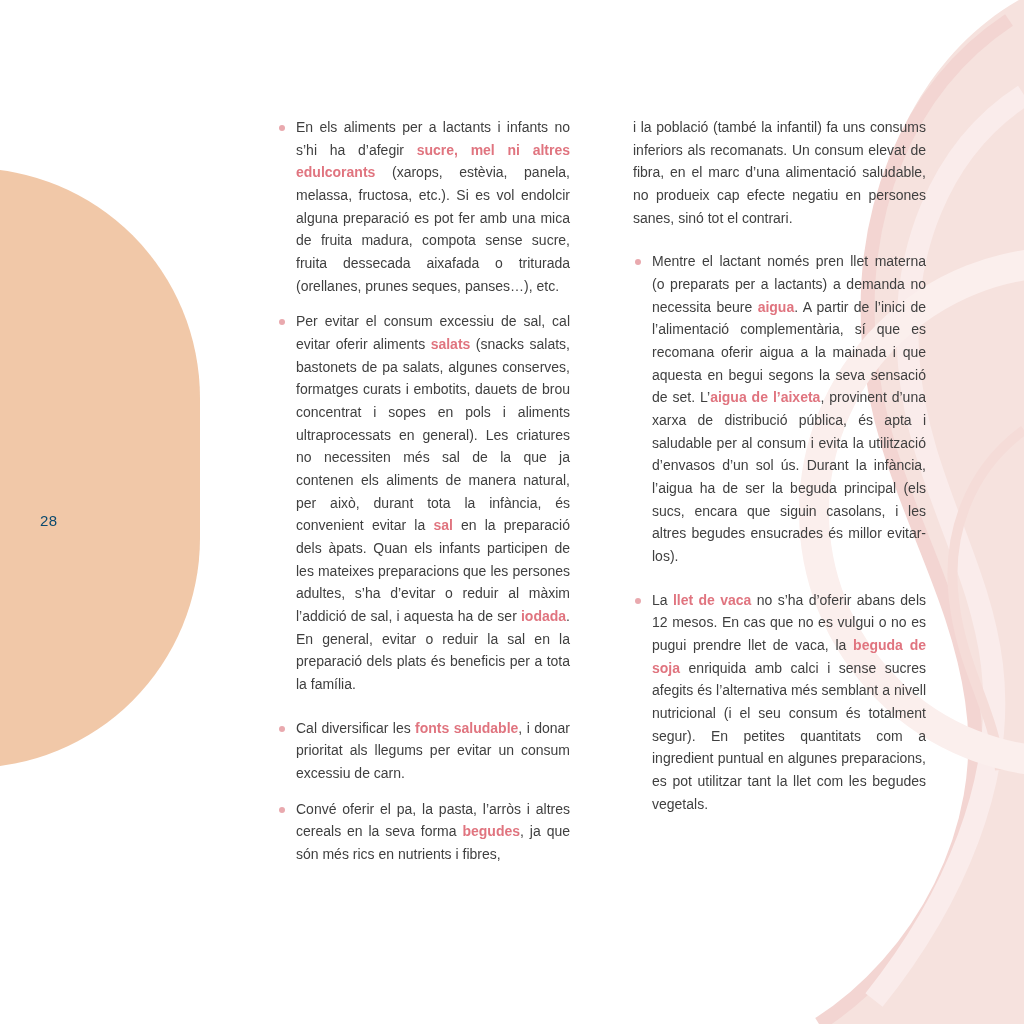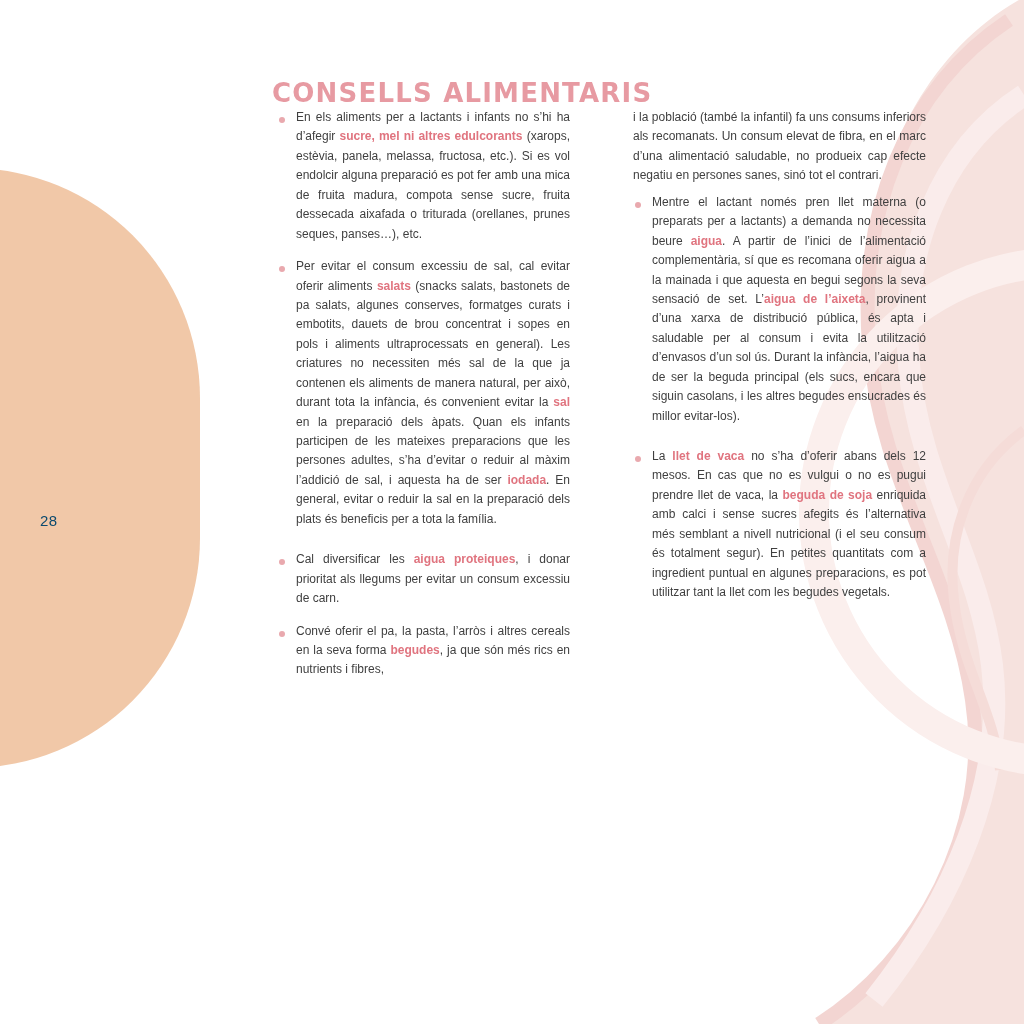--- a/index.html
+++ b/index.html
@@ -59,23 +59,23 @@
     font-size: 26px;
     font-weight: bold;
     letter-spacing: 1.2px;
     color: #e79aa2;
     font-family: "DejaVu Sans", sans-serif;
   }
 
   
   .col {
     position: absolute;
-    top: 108px;
+    top: 116px;
     width: 293px;
-    font-size: 12px;
+    font-size: 14px;
     line-height: 1.62;
     color: #3f3f3f;
     font-family: "Liberation Sans", sans-serif;
   }
   .col-left  { left: 277px; }
   .col-right { left: 633px; }
 
   .bullet-item {
     position: relative;
     padding-left: 19px;
@@ -88,21 +88,21 @@
     position: absolute;
     left: 2px;
     top: 9px;
     width: 6px;
     height: 6px;
     border-radius: 50%;
     background: #e9a9ae;
   }
 
   .cont {
-    margin-bottom: 7px;
+    margin-bottom: 21px;
     text-align: justify;
   }
 
   .hl { color: #e0747f; font-weight: bold; }
 
   .spacer-sm { height: 8px; }
 </style>
 </head>
 <body>
 
@@ -115,27 +115,26 @@
       <path d="M255 0 C150 60 95 190 100 330 C105 470 185 560 205 690 C225 815 160 950 60 1024 L260 1024 L260 0 Z" fill="#f6e2de"></path>
       <path d="M245 20 C140 90 95 215 105 345 C115 480 190 575 208 700 C228 830 155 960 55 1024" fill="none" stroke="#f3d5d2" stroke-width="14"></path>
       <path d="M260 95 C175 150 135 255 145 365 C155 480 215 560 228 665 C242 780 190 900 110 1000" fill="none" stroke="#faeceb" stroke-width="22"></path>
       <path d="M260 430 C205 470 182 535 190 600 C198 670 230 710 236 770" fill="none" stroke="#f5dcd8" stroke-width="10"></path>
       <circle cx="300" cy="512" r="250" fill="none" stroke="#fbefed" stroke-width="30"></circle>
     </svg>
   </div>
 
   <div class="page-number">28</div>
 
-  <div class="doc-title">CONSELLS ALIMENTARIS</div>
 
   <div class="col col-left">
     <div class="bullet-item">En els aliments per a lactants i infants no s’hi ha d’afegir <span class="hl">sucre, mel ni altres edulcorants</span> (xarops, estèvia, panela, melassa, fructosa, etc.). Si es vol endolcir alguna preparació es pot fer amb una mica de fruita madura, compota sense sucre, fruita dessecada aixafada o triturada (orellanes, prunes seques, panses…), etc.</div>
     <div class="bullet-item">Per evitar el consum excessiu de sal, cal evitar oferir aliments <span class="hl">salats</span> (snacks salats, bastonets de pa salats, algunes conserves, formatges curats i embotits, dauets de brou concentrat i sopes en pols i aliments ultraprocessats en general). Les criatures no necessiten més sal de la que ja contenen els aliments de manera natural, per això, durant tota la infància, és convenient evitar la <span class="hl">sal</span> en la preparació dels àpats. Quan els infants participen de les mateixes preparacions que les persones adultes, s’ha d’evitar o reduir al màxim l’addició de sal, i aquesta ha de ser <span class="hl">iodada</span>. En general, evitar o reduir la sal en la preparació dels plats és beneficis per a tota la família.</div>
     <div class="spacer-sm"></div>
-    <div class="bullet-item">Cal diversificar les <span class="hl">aigua proteiques</span>, i donar prioritat als llegums per evitar un consum excessiu de carn.</div>
+    <div class="bullet-item">Cal diversificar les <span class="hl">fonts saludable</span>, i donar prioritat als llegums per evitar un consum excessiu de carn.</div>
     <div class="bullet-item">Convé oferir el pa, la pasta, l’arròs i altres cereals en la seva forma <span class="hl">begudes</span>, ja que són més rics en nutrients i fibres,</div>
   </div>
 
   <div class="col col-right">
     <div class="cont">i la població (també la infantil) fa uns consums inferiors als recomanats. Un consum elevat de fibra, en el marc d’una alimentació saludable, no produeix cap efecte negatiu en persones sanes, sinó tot el contrari.</div>
     <div class="bullet-item">Mentre el lactant només pren llet materna (o preparats per a lactants) a demanda no necessita beure <span class="hl">aigua</span>. A partir de l’inici de l’alimentació complementària, sí que es recomana oferir aigua a la mainada i que aquesta en begui segons la seva sensació de set. L’<span class="hl">aigua de l’aixeta</span>, provinent d’una xarxa de distribució pública, és apta i saludable per al consum i evita la utilització d’envasos d’un sol ús. Durant la infància, l’aigua ha de ser la beguda principal (els sucs, encara que siguin casolans, i les altres begudes ensucrades és millor evitar-los).</div>
     <div class="spacer-sm"></div>
     <div class="bullet-item">La <span class="hl">llet de vaca</span> no s’ha d’oferir abans dels 12 mesos. En cas que no es vulgui o no es pugui prendre llet de vaca, la <span class="hl">beguda de soja</span> enriquida amb calci i sense sucres afegits és l’alternativa més semblant a nivell nutricional (i el seu consum és totalment segur). En petites quantitats com a ingredient puntual en algunes preparacions, es pot utilitzar tant la llet com les begudes vegetals.</div>
   </div>
 

